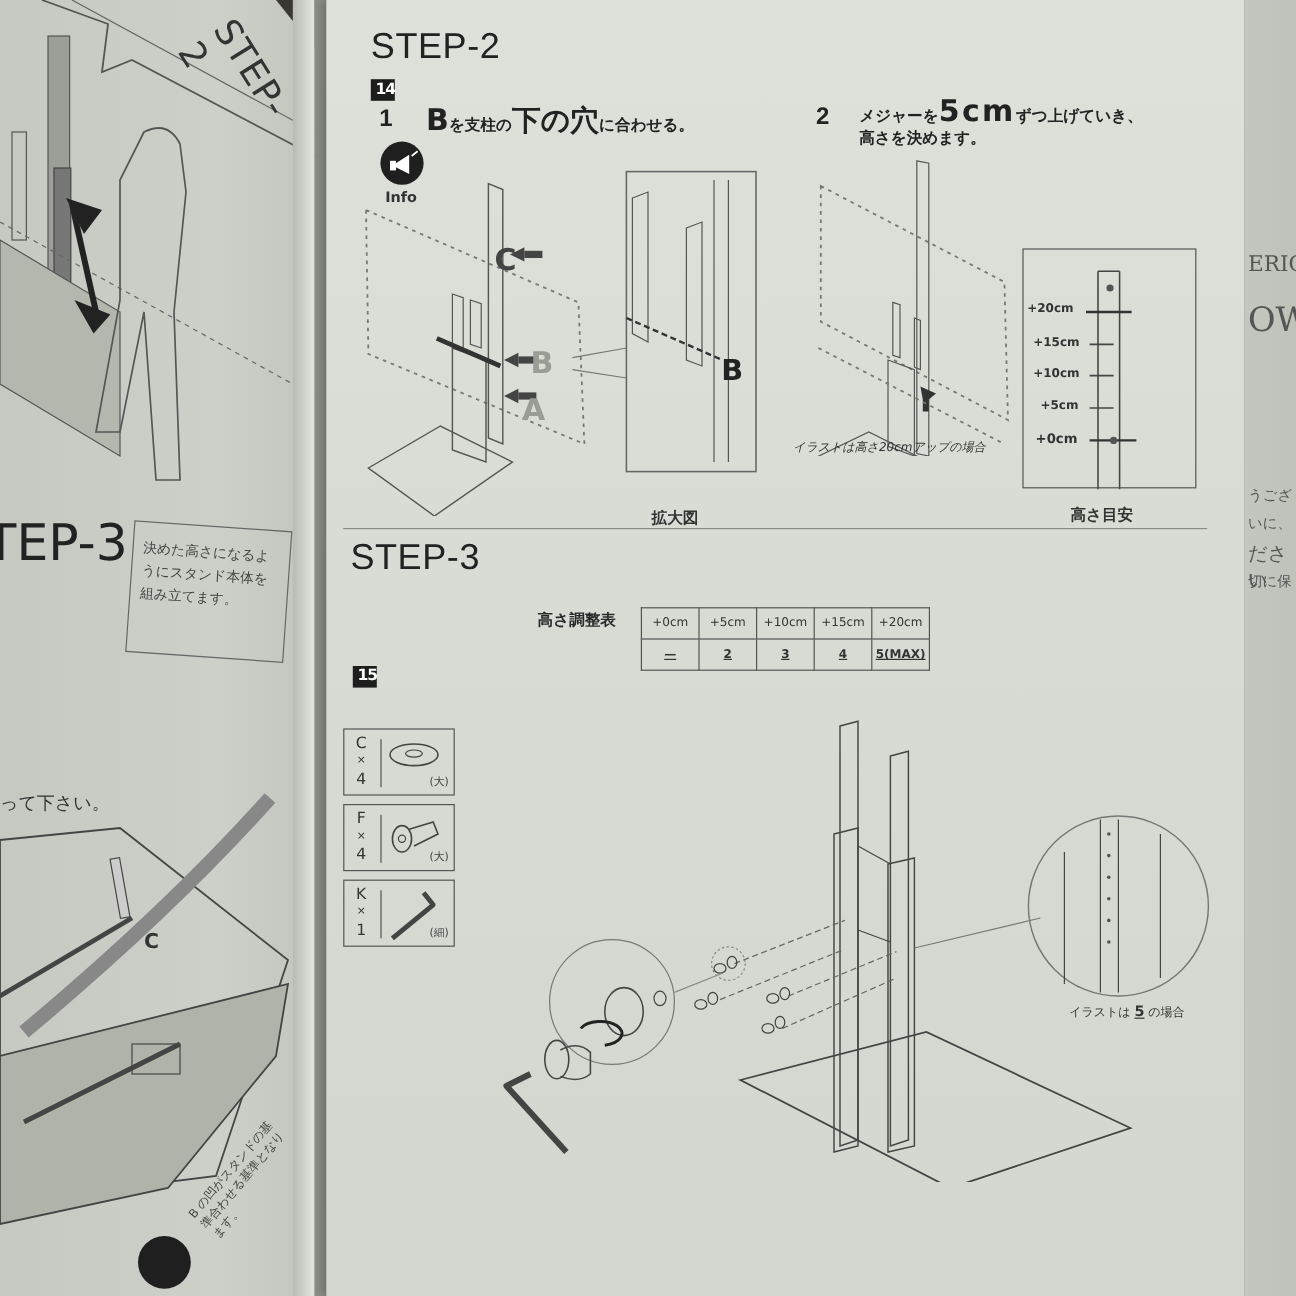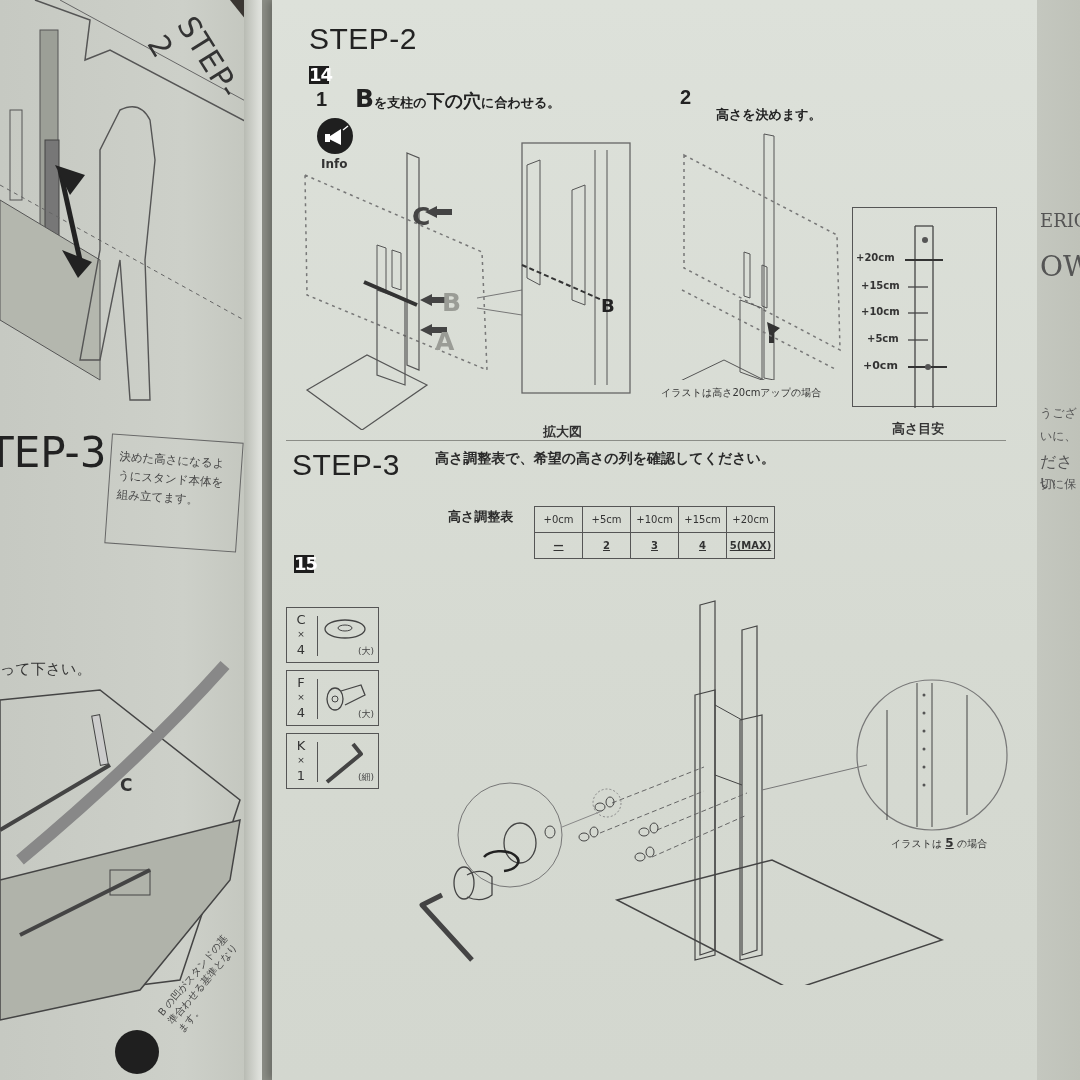--- a/index.html
+++ b/index.html
@@ -30,26 +30,26 @@
     background: linear-gradient(180deg, #dde1da 0%, #d6dad2 60%, #d3d7cf 100%);
     box-shadow: -4px 0 8px rgba(0,0,0,0.25);
   }
   .right-page {
     position: absolute; left: 1037px; top: 0; width: 43px; height: 1080px;
     background: linear-gradient(90deg, #c4c7bf, #bfc2b9);
   }
   .rp-text { position: absolute; left: 1040px; font-family: "DejaVu Serif", serif; color: #555; }
 
   .step-title { position: absolute; font-size: 30px; letter-spacing: 0.5px; color: #222; font-family: "Liberation Sans", sans-serif; }
-  .badge { position: absolute; background: #1d1d1d; color: #fff; font-size: 18px; font-weight: bold;
-    width: 20px; height: 18px; text-align: center; line-height: 18px; letter-spacing: -1px; }
+  .badge { position: absolute; background: #1d1d1d; color: #fff; font-size: 13px; font-weight: bold;
+    width: 20px; height: 18px; text-align: right; line-height: 18px; letter-spacing: -1px; }
   .num { position: absolute; font-size: 20px; font-weight: bold; color: #222; font-family: "Liberation Sans", sans-serif; }
   .head1 { position: absolute; font-weight: bold; color: #222; white-space: nowrap; }
   .head1 .big { font-size: 25px; }
-  .head1 .mid { font-size: 18px; }
+  .head1 .mid { font-size: 24px; }
   .head1 .sm { font-size: 13px; }
   .sub { position: absolute; font-size: 11.5px; color: #444; line-height: 16px; }
   .info-icon { position: absolute; width: 36px; height: 36px; border-radius: 50%; background: #1f1f1f; }
   .info-label { position: absolute; font-size: 12px; font-weight: bold; color: #333; }
   .caption { position: absolute; font-size: 13px; font-weight: bold; color: #333; }
   .small-cap { position: absolute; font-size: 10px; color: #333; white-space: nowrap; }
   .divider { position: absolute; height: 1px; background: #8b8d87; }
 
   .scale-box { position: absolute; left: 580px; top: 207px; width: 145px; height: 200px; border: 1.2px solid #555; }
   .scale-lbl { position: absolute; font-size: 10px; font-weight: bold; color: #333; }
@@ -149,33 +149,36 @@
     <line x1="310" y1="10" x2="310" y2="245" stroke="#555"></line>
     <line x1="225" y1="125" x2="305" y2="160" stroke="#333" stroke-width="2" stroke-dasharray="5,3"></line>
   </svg>
   <div class="head1" style="left:140px;top:202px;color:#444;"><span class="big">C</span></div>
   <div class="head1" style="left:170px;top:288px;color:#9a9c96;"><span class="big">B</span></div>
   <div class="head1" style="left:163px;top:327px;color:#9a9c96;"><span class="big">A</span></div>
   <div class="head1" style="left:329px;top:295px;"><span class="mid">B</span></div>
   <div class="caption" style="left:271px;top:423px;">拡大図</div>
 
   <div class="num" style="left:408px;top:86px;">2</div>
+  <div class="head1" style="left:444px;top:78px;">
+    <span class="sm">メジャーを</span><span class="big" style="letter-spacing:2px;">5cm</span><span class="sm">ずつ上げていき、</span>
+  </div>
   <div class="head1" style="left:444px;top:104px;"><span class="sm">高さを決めます。</span></div>
 
   <svg class="illus" style="left:380px;top:130px;" width="200" height="250">
     <polygon points="32,25 185,105 188,220 32,138" fill="none" stroke="#777" stroke-width="1.5" stroke-dasharray="3,4"></polygon>
     <polygon points="112,4 122,6 122,250 112,248" fill="none" stroke="#555"></polygon>
     <polygon points="88,170 110,178 110,250 88,242" fill="none" stroke="#555"></polygon>
     <polygon points="92,122 98,124 98,168 92,166" fill="none" stroke="#555"></polygon>
     <polygon points="110,135 115,137 115,178 110,176" fill="none" stroke="#555"></polygon>
     <polygon points="115,192 128,198 122,203 122,213 117,213 117,203" fill="#333"></polygon>
     <line x1="30" y1="160" x2="185" y2="240" stroke="#777" stroke-width="1.5" stroke-dasharray="3,4"></line>
     <polyline points="20,255 72,230 148,268" fill="none" stroke="#555"></polyline>
   </svg>
-  <div class="small-cap" style="left:389px;top:386px;">イラストは高さ20cmアップの場合</div>
+  <div class="small-cap" style="left:389px;top:366px;font-style:italic;">イラストは高さ20cmアップの場合</div>
 
   <div class="scale-box">
     <svg class="illus" style="left:0;top:0;" width="145" height="200">
       <line x1="62" y1="18" x2="62" y2="200" stroke="#444" stroke-width="1.3"></line>
       <line x1="80" y1="18" x2="80" y2="200" stroke="#444" stroke-width="1.3"></line>
       <line x1="62" y1="18" x2="80" y2="18" stroke="#444" stroke-width="1.3"></line>
       <circle cx="72" cy="32" r="3" fill="#555"></circle>
       <line x1="52" y1="52" x2="90" y2="52" stroke="#333" stroke-width="2"></line>
       <line x1="55" y1="79" x2="75" y2="79" stroke="#444" stroke-width="1.3"></line>
       <line x1="55" y1="105" x2="75" y2="105" stroke="#444" stroke-width="1.3"></line>
@@ -188,21 +191,20 @@
     <div class="scale-lbl" style="left:8px;top:98px;">+10cm</div>
     <div class="scale-lbl" style="left:14px;top:125px;">+5cm</div>
     <div class="scale-lbl" style="left:10px;top:151px;font-size:11px;">+0cm</div>
   </div>
   <div class="caption" style="left:620px;top:420px;">高さ目安</div>
 
   <div class="divider" style="left:14px;top:440px;width:720px;"></div>
 
   <div class="step-title" style="left:20px;top:448px;">STEP-3</div>
   <div class="hdr3">
-    <div>高さ調整表で、希望の高さの列を確認してください。</div>
   </div>
   <div class="tbl-label">高さ調整表</div>
   <table class="adj">
     <tbody>
         <tr>
       <td>+0cm</td>
       <td>+5cm</td>
       <td>+10cm</td>
       <td>+15cm</td>
       <td>+20cm</td>

